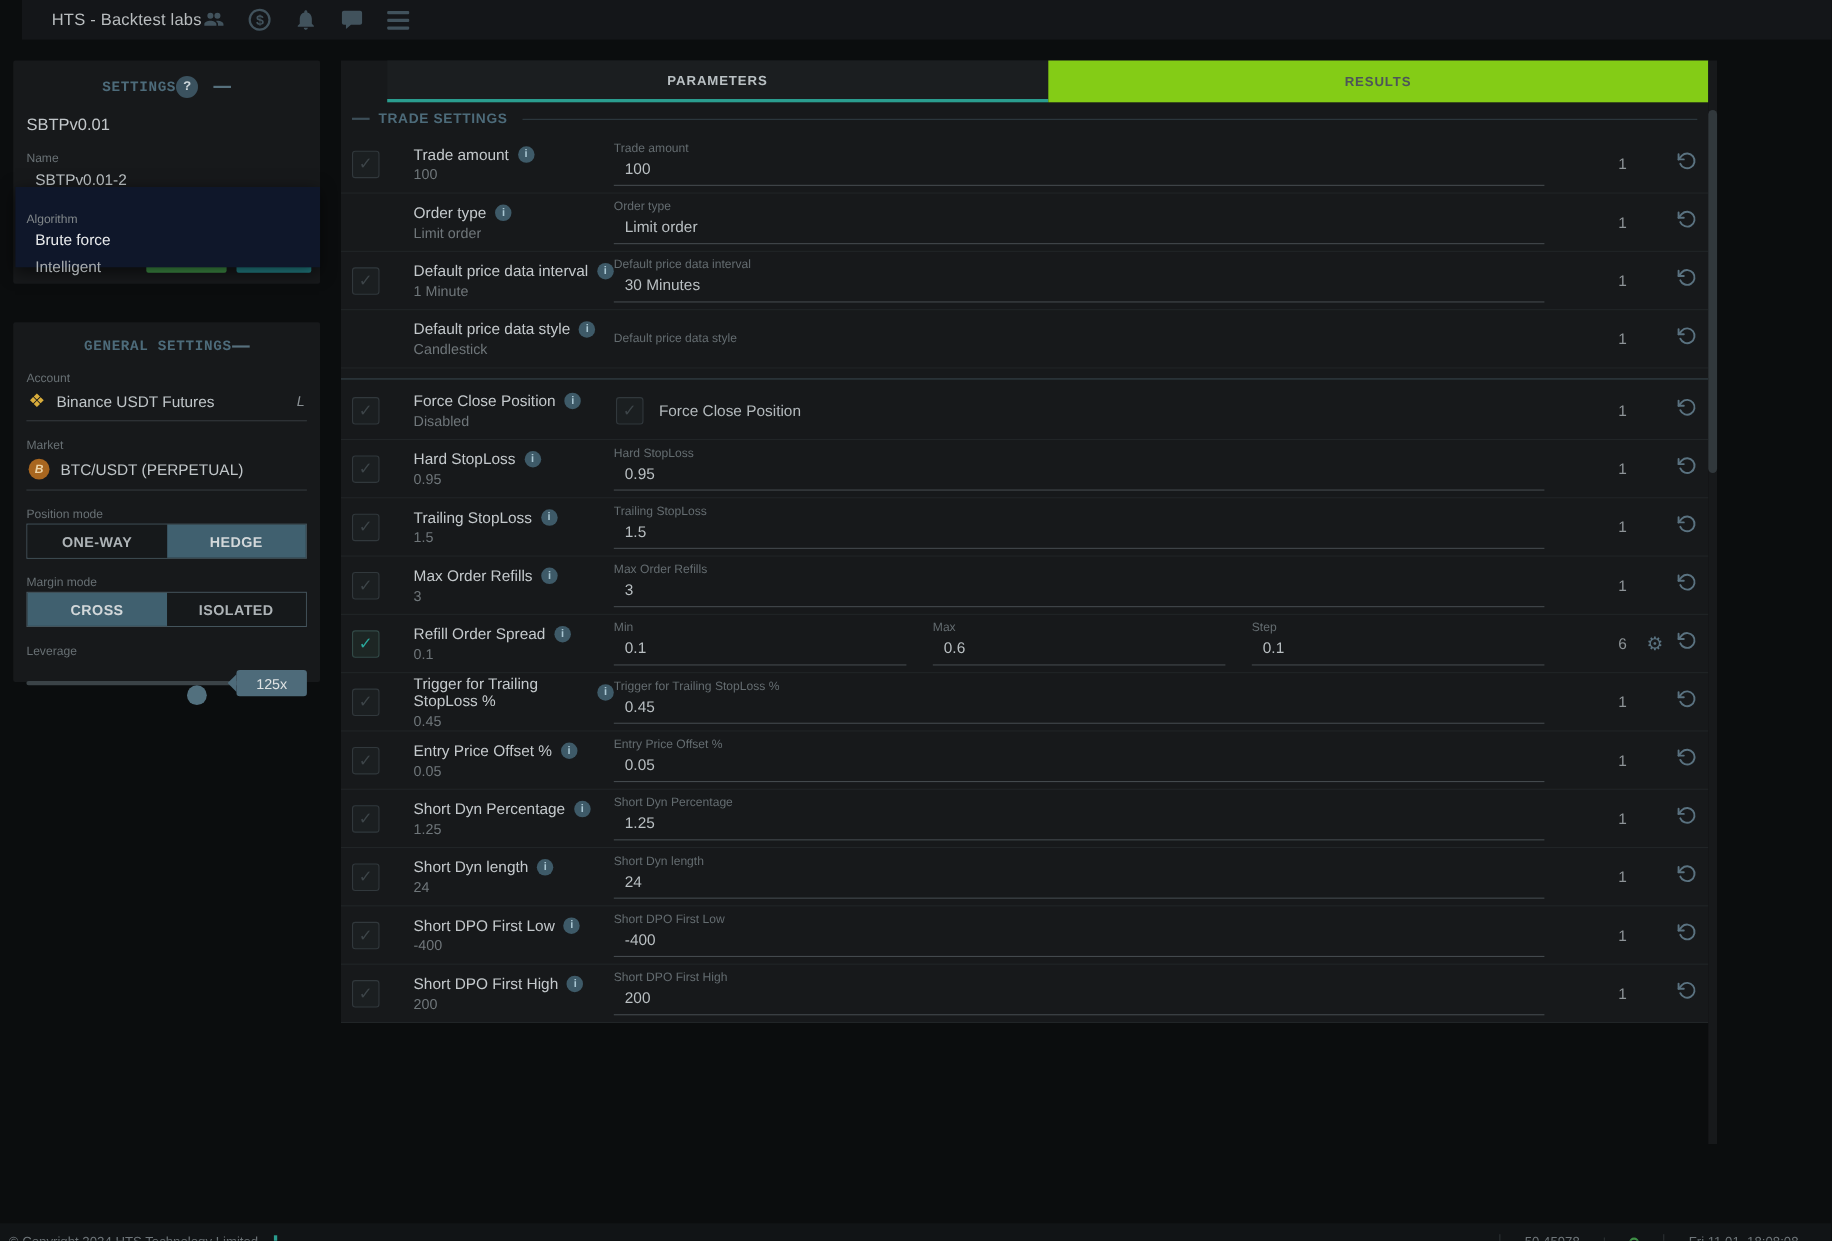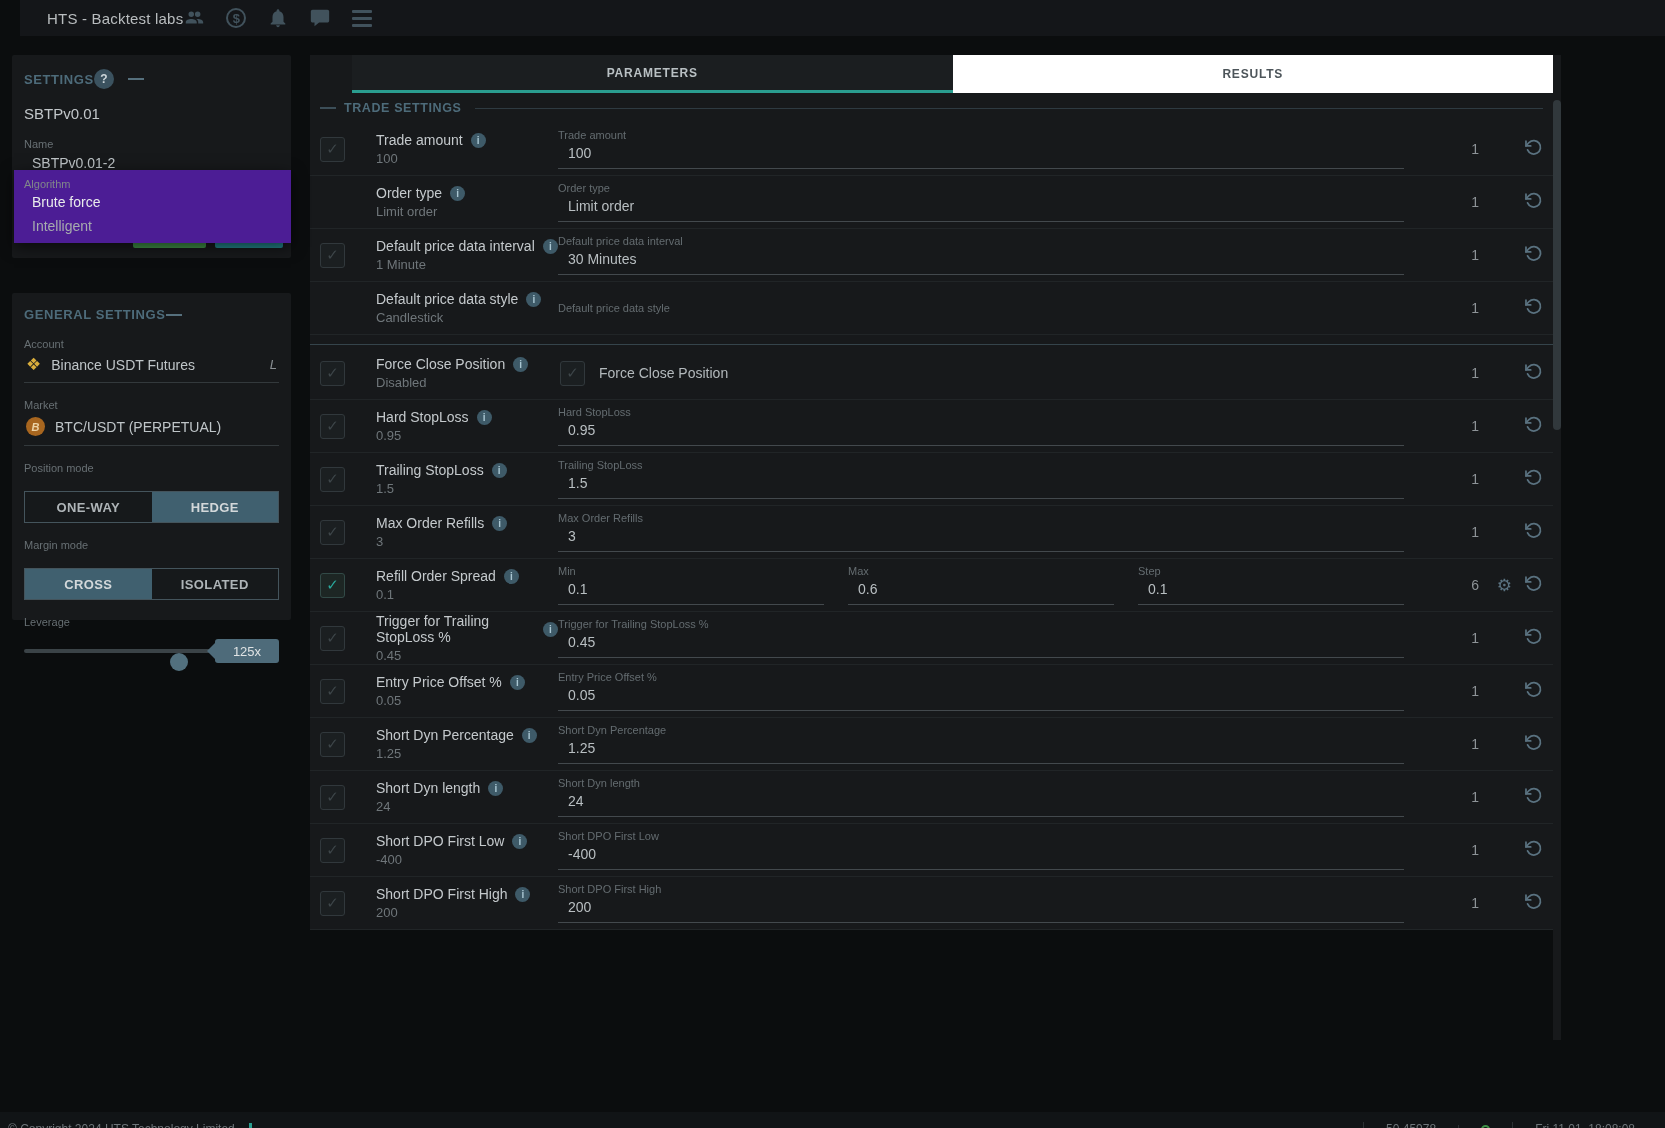--- a/index.html
+++ b/index.html
@@ -18,68 +18,68 @@
   .topbar .title{font-size:15px;color:#b9bdbf;letter-spacing:.2px;}
   .topicons{display:flex;align-items:center;gap:20px;}
   .topicons .ticon{width:22px;height:22px;color:#41525c;fill:#41525c;display:inline-flex;align-items:center;justify-content:center;cursor:pointer;}
   .dollar-circ{width:20px;height:20px;border:2px solid #41525c;border-radius:50%;color:#41525c;
     font-size:13px;font-weight:bold;display:flex;align-items:center;justify-content:center;}
   .burger{display:flex;flex-direction:column;gap:4px;}
   .burger span{display:block;width:20px;height:3px;background:#41525c;border-radius:1px;}
   
   .panel{position:absolute;background:#17191b;border-radius:2px;}
   #settings-panel{left:12px;top:55px;width:279px;height:203px;padding:14px 12px;}
-  .panel-head{display:flex;align-items:center;justify-content:flex-start;}
+  .panel-head{display:flex;align-items:center;justify-content:center;font-family:Liberation Mono, monospace;}
   .panel-title{font-size:13px;font-weight:bold;letter-spacing:.6px;color:#4d6b7a;}
   .head-icons{display:flex;align-items:center;gap:14px;}
   .help-circ{width:20px;height:20px;border-radius:50%;background:#3b525f;color:#cdd6da;
     font-size:12px;font-weight:bold;display:flex;align-items:center;justify-content:center;cursor:pointer;}
   .minus{width:16px;height:2px;background:#56707d;cursor:pointer;}
   .strategy-title{font-size:15px;color:#c2c7ca;margin-top:16px;}
   .flabel{font-size:11px;color:#687074;margin-top:16px;}
   .finput{font-size:14px;color:#bdc3c6;padding:5px 0 7px 8px;border-bottom:1px solid #43494d;}
   .btnrow{position:absolute;left:0;bottom:10px;width:100%;padding:0 8px 0 24px;display:flex;align-items:center;}
   .mini-check{width:17px;height:17px;border:1px solid #2f6f68;background:#1d2a29;border-radius:2px;
     color:var(--check);font-size:12px;display:flex;align-items:center;justify-content:center;}
   .btn{height:27px;border:none;border-radius:2px;font-size:12px;font-weight:bold;letter-spacing:.5px;
     color:#cfd6d3;cursor:pointer;font-family:inherit;}
   .btn.start{width:79px;background:var(--green);margin-left:81px;}
   .btn.save{width:73px;background:var(--save);margin-left:9px;}
   
-  #algo-dropdown{position:absolute;left:14px;top:170px;width:277px;height:73px;background:#4c1d95;
-    z-index:20;box-shadow:0 4px 14px rgba(0,0,0,.6);padding:8px 0 0 10px;}
+  #algo-dropdown{position:absolute;left:14px;top:170px;width:277px;height:73px;background:#0f172a;
+    z-index:20;box-shadow:0 4px 14px rgba(0,0,0,.6);padding:24px 0 0 10px;}
   .dd-label{font-size:11px;color:#81878a;}
   .dd-opt{font-size:14px;padding:4px 0 4px 8px;cursor:pointer;}
   .dd-opt.selected{color:#e9ebec;}
   .dd-opt.normal{color:#a6abae;}
   
   #general-panel{left:12px;top:293px;width:279px;height:327px;padding:14px 12px;}
   .acct-row{display:flex;align-items:center;gap:10px;font-size:14px;color:#bfc5c8;
     padding:6px 2px 9px 2px;border-bottom:1px solid #33393c;}
   .acct-row .grow{flex:1;}
   .suffix-l{font-style:italic;color:#8a9094;font-size:13px;}
   .binance-ic{color:var(--binance);font-size:17px;line-height:1;}
   .btc-ic{width:19px;height:19px;border-radius:50%;background:var(--btc);color:#ecd3a6;
     font-size:11px;font-weight:bold;font-style:italic;display:flex;align-items:center;justify-content:center;}
-  .toggle{display:flex;margin-top:17px;border:1px solid #44545c;height:32px;}
+  .toggle{display:flex;margin-top:2px;border:1px solid #44545c;height:32px;}
   .toggle .opt{flex:1;display:flex;align-items:center;justify-content:center;font-size:13px;
     font-weight:bold;letter-spacing:.4px;color:#aeb4b7;background:#16191b;cursor:pointer;}
   .toggle .opt.on{background:var(--sel);color:#d3d8da;}
   .lev-row{position:relative;margin-top:10px;height:26px;}
   .lev-track{position:absolute;left:0;top:11px;width:210px;height:4px;border-radius:2px;background:#3b4347;cursor:pointer;}
   .lev-thumb{position:absolute;left:146px;top:4px;width:18px;height:18px;border-radius:50%;background:#52707e;cursor:grab;}
   .lev-badge{position:absolute;right:0;top:1px;width:64px;height:24px;background:var(--badge);
     border-radius:3px;color:#dfe3e4;font-size:13px;display:flex;align-items:center;justify-content:center;}
   .lev-badge:before{content:"";position:absolute;left:-8px;top:4px;border:8px solid transparent;
     border-right-color:var(--badge);border-left-width:0;}
   
   #main{position:absolute;left:310px;top:55px;width:1243px;background:#17191b;}
   .tabs{display:flex;height:38px;margin-left:42px;}
   .tab{flex:1;display:flex;align-items:center;justify-content:center;font-size:12px;font-weight:bold;
-    letter-spacing:.8px;cursor:pointer;background:#ffffff;color:#4d555a;}
+    letter-spacing:.8px;cursor:pointer;background:#84cc16;color:#4d555a;}
   .tab.active{background:#1b1e20;color:#b9c0c3;border-bottom:3px solid var(--accent);}
   .thead{display:grid;grid-template-columns:56px 182px 1fr 60px 64px;align-items:center;
     height:40px;background:#131618;padding:0 10px;font-size:12px;font-weight:bold;
     letter-spacing:.4px;color:#a6acb0;}
   .thead .c-poss{text-align:right;}
   
   .trow{display:grid;grid-template-columns:56px 182px 1fr 60px 64px;align-items:center;
     min-height:53px;padding:0 10px;border-bottom:1px solid #212527;}
   .srow{display:flex;align-items:center;height:30px;padding:0 10px;gap:8px;}
   .srow .dash{width:16px;height:2px;background:#3c4e58;}

